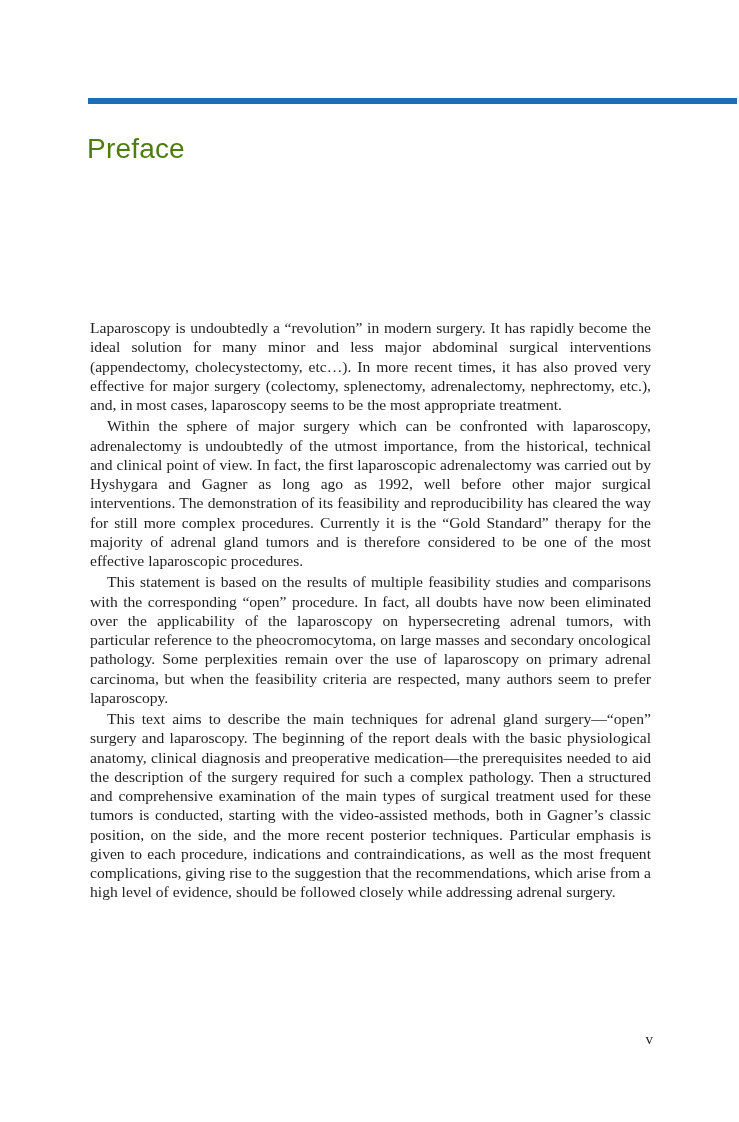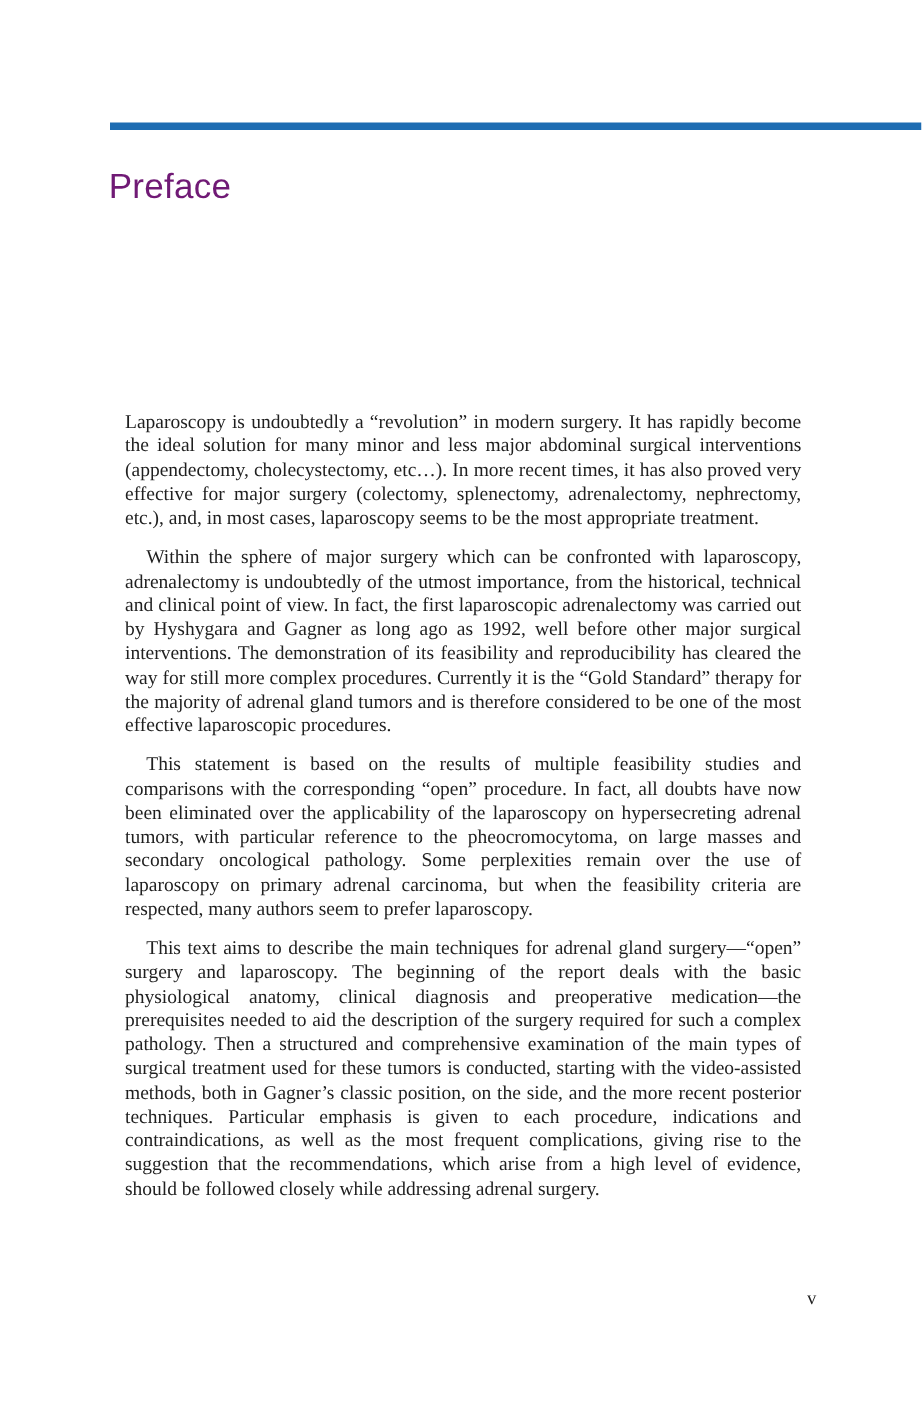--- a/index.html
+++ b/index.html
@@ -38,21 +38,21 @@
     position: absolute;
     left: 88px;
     top: 316px;
     width: 565px;
     font-size: 15.6px;
     line-height: 19.25px;
     color: #1f1f1f;
     text-align: justify;
   }
   .body-text p {
-    margin: 12px;
+    margin: 2px;
     padding: 0;
   }
   .body-text p + p {
     text-indent: 17px;
   }
   .page-number {
     position: absolute;
     left: 88px;
     top: 1031px;
     width: 565px;
@@ -61,21 +61,21 @@
     color: #1f1f1f;
   }
 </style>
 </head>
 <body>
 
 <div class="page">
 
   <div class="top-rule" style="background: rgb(30, 108, 178);"></div>
 
-  <h1 class="page-title" style="color: #701a75;">Preface</h1>
+  <h1 class="page-title" style="color: #4d7c0f;">Preface</h1>
 
   <div class="body-text">
     <p>Laparoscopy is undoubtedly a “revolution” in modern surgery. It has rapidly become the ideal solution for many minor and less major abdominal surgical interventions (appendectomy, cholecystectomy, etc…). In more recent times, it has also proved very effective for major surgery (colectomy, splenectomy, adrenalectomy, nephrectomy, etc.), and, in most cases, laparoscopy seems to be the most appropriate treatment.</p>
     <p>Within the sphere of major surgery which can be confronted with laparoscopy, adrenalectomy is undoubtedly of the utmost importance, from the historical, technical and clinical point of view. In fact, the first laparoscopic adrenalectomy was carried out by Hyshygara and Gagner as long ago as 1992, well before other major surgical interventions. The demonstration of its feasibility and reproducibility has cleared the way for still more complex procedures. Currently it is the “Gold Standard” therapy for the majority of adrenal gland tumors and is therefore considered to be one of the most effective laparoscopic procedures.</p>
     <p>This statement is based on the results of multiple feasibility studies and comparisons with the corresponding “open” procedure. In fact, all doubts have now been eliminated over the applicability of the laparoscopy on hypersecreting adrenal tumors, with particular reference to the pheocromocytoma, on large masses and secondary oncological pathology. Some perplexities remain over the use of laparoscopy on primary adrenal carcinoma, but when the feasibility criteria are respected, many authors seem to prefer laparoscopy.</p>
     <p>This text aims to describe the main techniques for adrenal gland surgery—“open” surgery and laparoscopy. The beginning of the report deals with the basic physiological anatomy, clinical diagnosis and preoperative medication—the prerequisites needed to aid the description of the surgery required for such a complex pathology. Then a structured and comprehensive examination of the main types of surgical treatment used for these tumors is conducted, starting with the video-assisted methods, both in Gagner’s classic position, on the side, and the more recent posterior techniques. Particular emphasis is given to each procedure, indications and contraindications, as well as the most frequent complications, giving rise to the suggestion that the recommendations, which arise from a high level of evidence, should be followed closely while addressing adrenal surgery.</p>
   </div>
 
   <div class="page-number">v</div>
 

